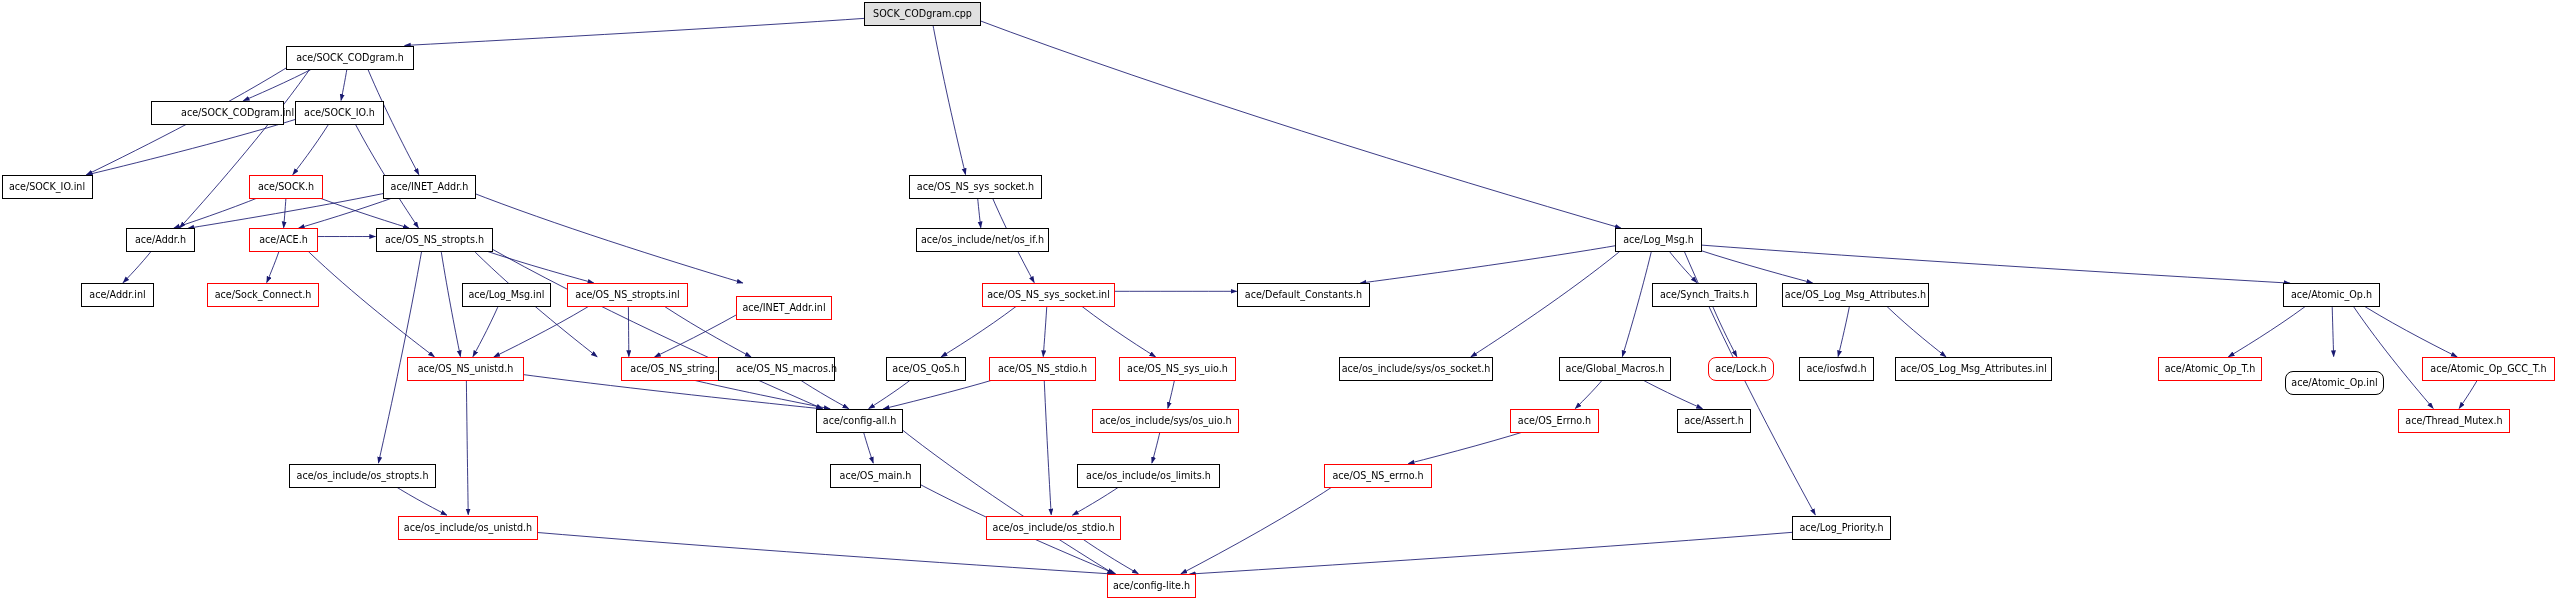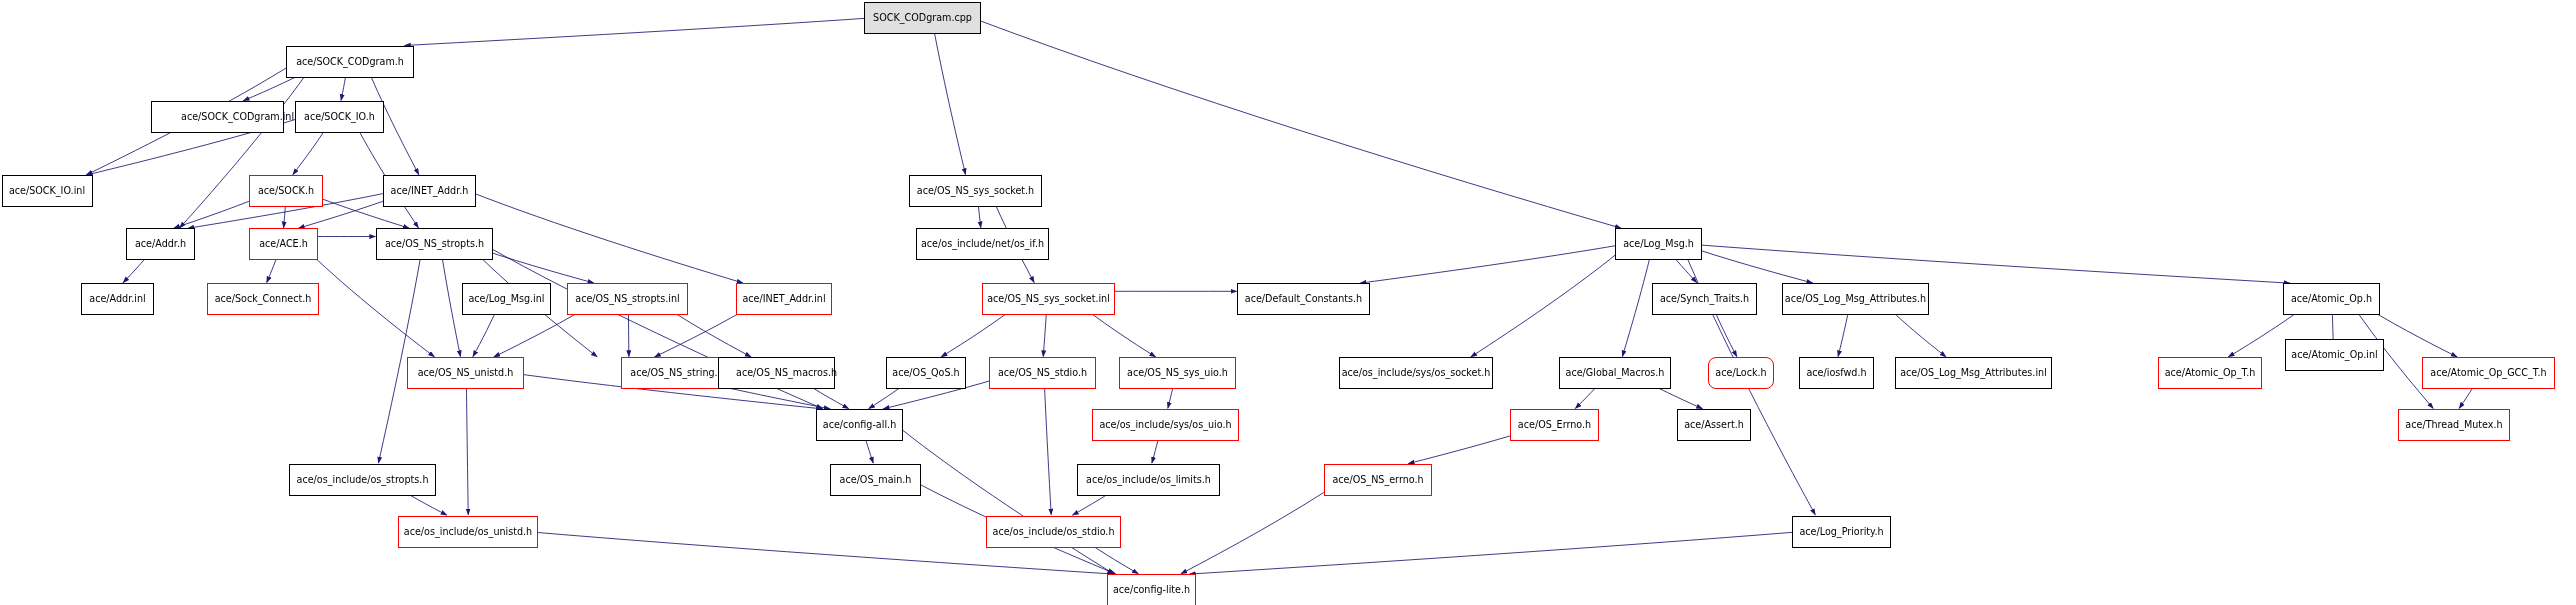--- a/index.html
+++ b/index.html
@@ -17,21 +17,21 @@
     box-sizing:border-box;
     border:0.8px solid #000000;
     background:#ffffff;
     color:#000000;
     font-size:9.6px;
     line-height:1;
     display:flex;
     align-items:center;
     justify-content:center;
     white-space:nowrap;
-    height:32px;
+    height:24px;
     padding:0 3.9px;
     letter-spacing:0px;
   }
   .node.red{border-color:#ff0000;}
   .node.root{background:#e0e0e0;border-color:#000000;}
 </style>
 </head>
 <body>
 
 <div id="canvas">
@@ -125,36 +125,36 @@
       <div class="node" style="left: 1.5px; top: 175px; width: 91px;">ace/SOCK_IO.inl</div>
       <div class="node red" style="left: 249px; top: 175px; width: 74px;">ace/SOCK.h</div>
       <div class="node" style="left: 383px; top: 175px; width: 93px;">ace/INET_Addr.h</div>
       <div class="node" style="left: 126px; top: 228px; width: 69px;">ace/Addr.h</div>
       <div class="node red" style="left: 249px; top: 228px; width: 69px;">ace/ACE.h</div>
       <div class="node" style="left: 376px; top: 228px; width: 117px;">ace/OS_NS_stropts.h</div>
       <div class="node" style="left: 81px; top: 283px; width: 73px;">ace/Addr.inl</div>
       <div class="node red" style="left: 207px; top: 283px; width: 112px;">ace/Sock_Connect.h</div>
       <div class="node" style="left: 462px; top: 283px; width: 89px;">ace/Log_Msg.inl</div>
       <div class="node red" style="left: 567px; top: 283px; width: 121px;">ace/OS_NS_stropts.inl</div>
-      <div class="node red" style="left: 736px; top: 283px; width: 96px;">ace/INET_Addr.inl</div>
+      <div class="node red" style="left: 736px; top: 296px; width: 96px;">ace/INET_Addr.inl</div>
       <div class="node red" style="left: 982px; top: 283px; width: 133px;">ace/OS_NS_sys_socket.inl</div>
       <div class="node" style="left: 1237px; top: 283px; width: 133px;">ace/Default_Constants.h</div>
       <div class="node red" style="left: 407px; top: 357px; width: 117px;">ace/OS_NS_unistd.h</div>
       <div class="node red" style="left: 573px; top: 357px; width: 112px; margin-left: 48px;">ace/OS_NS_string.h</div>
       <div class="node" style="left: 718px; top: 357px; width: 117px; padding-left: 24px;">ace/OS_NS_macros.h</div>
       <div class="node" style="left: 886px; top: 357px; width: 80px;">ace/OS_QoS.h</div>
       <div class="node red" style="left: 989px; top: 357px; width: 107px;">ace/OS_NS_stdio.h</div>
       <div class="node red" style="left: 1119px; top: 357px; width: 117px;">ace/OS_NS_sys_uio.h</div>
       <div class="node" style="left: 1339px; top: 357px; width: 154px;">ace/os_include/sys/os_socket.h</div>
       <div class="node" style="left: 1559px; top: 357px; width: 112px;">ace/Global_Macros.h</div>
       <div class="node red" style="left: 1708px; top: 357px; width: 66px; border-radius: 8px;">ace/Lock.h</div>
       <div class="node" style="left: 1799px; top: 357px; width: 75px;">ace/iosfwd.h</div>
       <div class="node" style="left: 1895px; top: 357px; width: 157px;">ace/OS_Log_Msg_Attributes.inl</div>
       <div class="node red" style="left: 2158px; top: 357px; width: 104px;">ace/Atomic_Op_T.h</div>
-      <div class="node" style="left: 2285px; top: 339px; width: 99px;">ace/Atomic_Op.inl</div>
+      <div class="node" style="left: 2285px; top: 371px; width: 99px; border-radius: 8px;">ace/Atomic_Op.inl</div>
       <div class="node red" style="left: 2422px; top: 357px; width: 133px;">ace/Atomic_Op_GCC_T.h</div>
       <div class="node" style="left: 909px; top: 175px; width: 133px;">ace/OS_NS_sys_socket.h</div>
       <div class="node" style="left: 916px; top: 228px; width: 133px;">ace/os_include/net/os_if.h</div>
       <div class="node" style="left: 1615px; top: 228px; width: 87px;">ace/Log_Msg.h</div>
       <div class="node" style="left: 1652px; top: 283px; width: 105px;">ace/Synch_Traits.h</div>
       <div class="node" style="left: 1782px; top: 283px; width: 147px;">ace/OS_Log_Msg_Attributes.h</div>
       <div class="node" style="left: 2283px; top: 283px; width: 97px;">ace/Atomic_Op.h</div>
       <div class="node" style="left: 816px; top: 409px; width: 87px;">ace/config-all.h</div>
       <div class="node red" style="left: 1092px; top: 409px; width: 147px;">ace/os_include/sys/os_uio.h</div>
       <div class="node red" style="left: 1504px; top: 409px; width: 89px; margin-left: 6px;">ace/OS_Errno.h</div>

